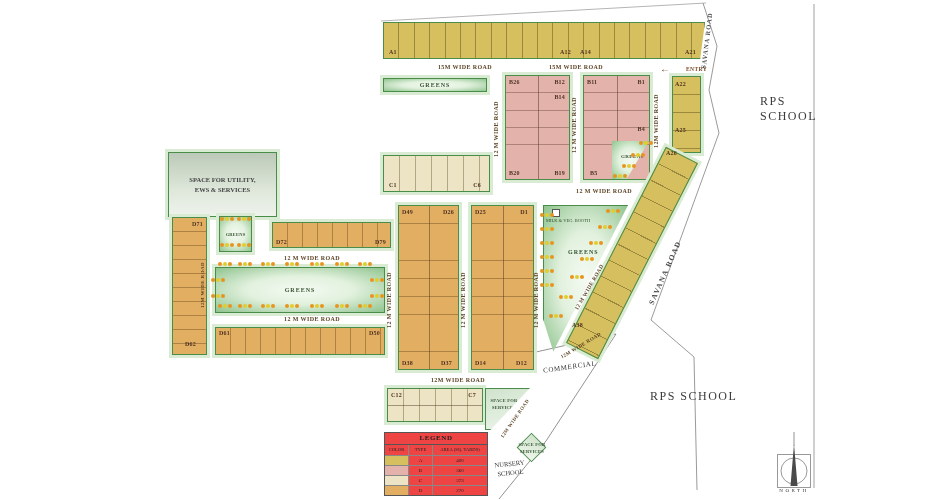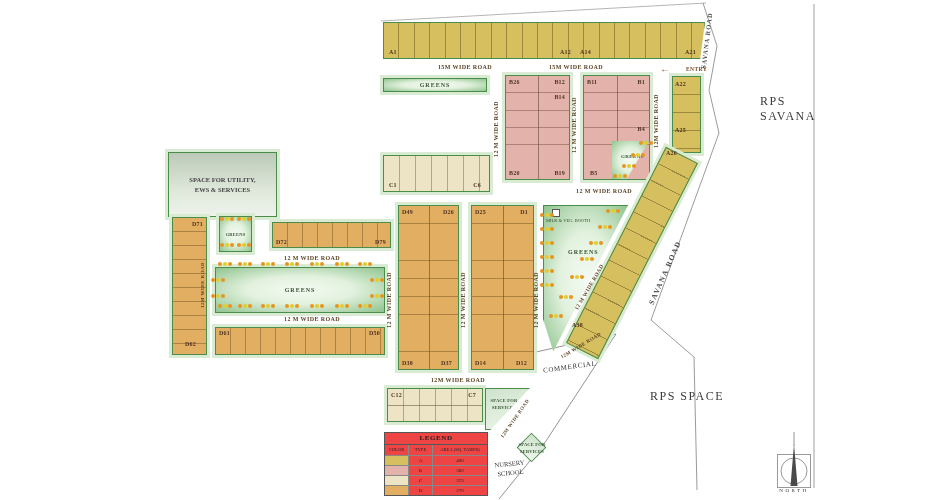--- a/index.html
+++ b/index.html
@@ -207,23 +207,23 @@
   <div class="rlabel" style="left:485px;top:416px;width:60px;transform:rotate(-55deg);font-size:5px;">12M WIDE ROAD</div>
 
   <div style="position:absolute;left:660px;top:63px;font-size:10px;color:#7a4a28;z-index:4;">←</div>
   <span class="rlabel" style="left:686px;top:66px;font-size:5.5px;color:#7a4a28;">ENTRY</span>
 
   <div class="rlabel vtext" style="left:703px;top:5px;height:72px;font-size:6.5px;color:#4a4a4a;letter-spacing:1px;transform:rotate(187deg);">SAVANA ROAD</div>
   <div class="rlabel" style="left:620px;top:268px;width:90px;transform:rotate(-66deg);font-size:7.5px;color:#4a4a4a;letter-spacing:1.5px;">SAVANA ROAD</div>
 
   <div class="big-ann" style="left:760px;top:94px;line-height:1.25;">
     <div>RPS</div>
-    <div>SAVANA</div>
-  </div>
-  <div class="big-ann" style="left:650px;top:389px;">RPS SPACE</div>
+    <div>SCHOOL</div>
+  </div>
+  <div class="big-ann" style="left:650px;top:389px;">RPS SCHOOL</div>
 
   <div class="north-label">NORTH</div>
 
   <div class="legend">
     <div class="lg-title">LEGEND</div>
     <div class="lg-row lg-head">
       <div class="lg-c1">COLOR</div>
       <div class="lg-c2">TYPE</div>
       <div class="lg-c3">AREA (SQ. YARDS)</div>
     </div>

